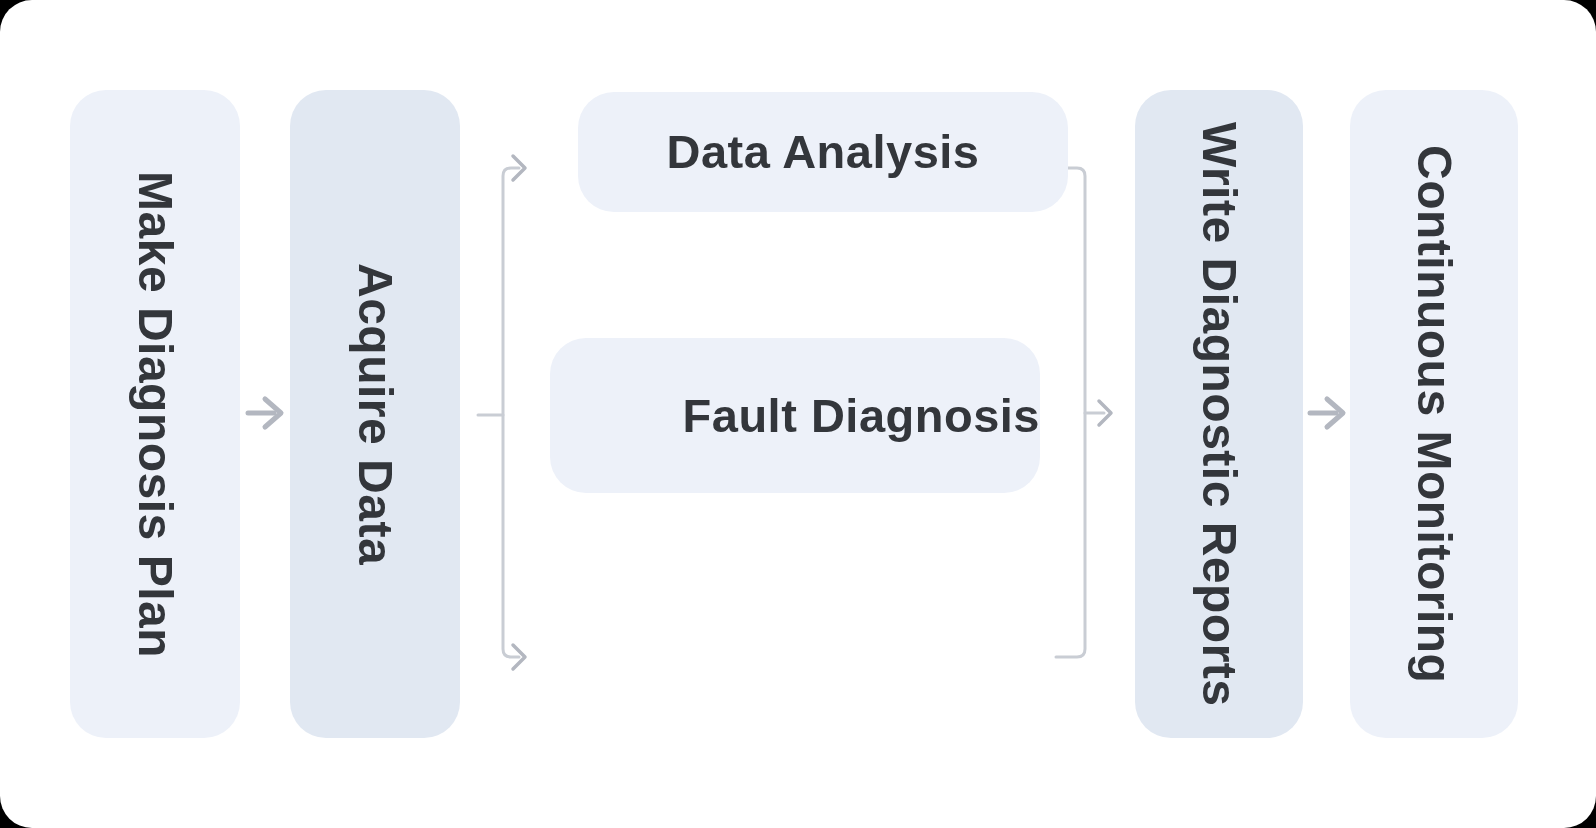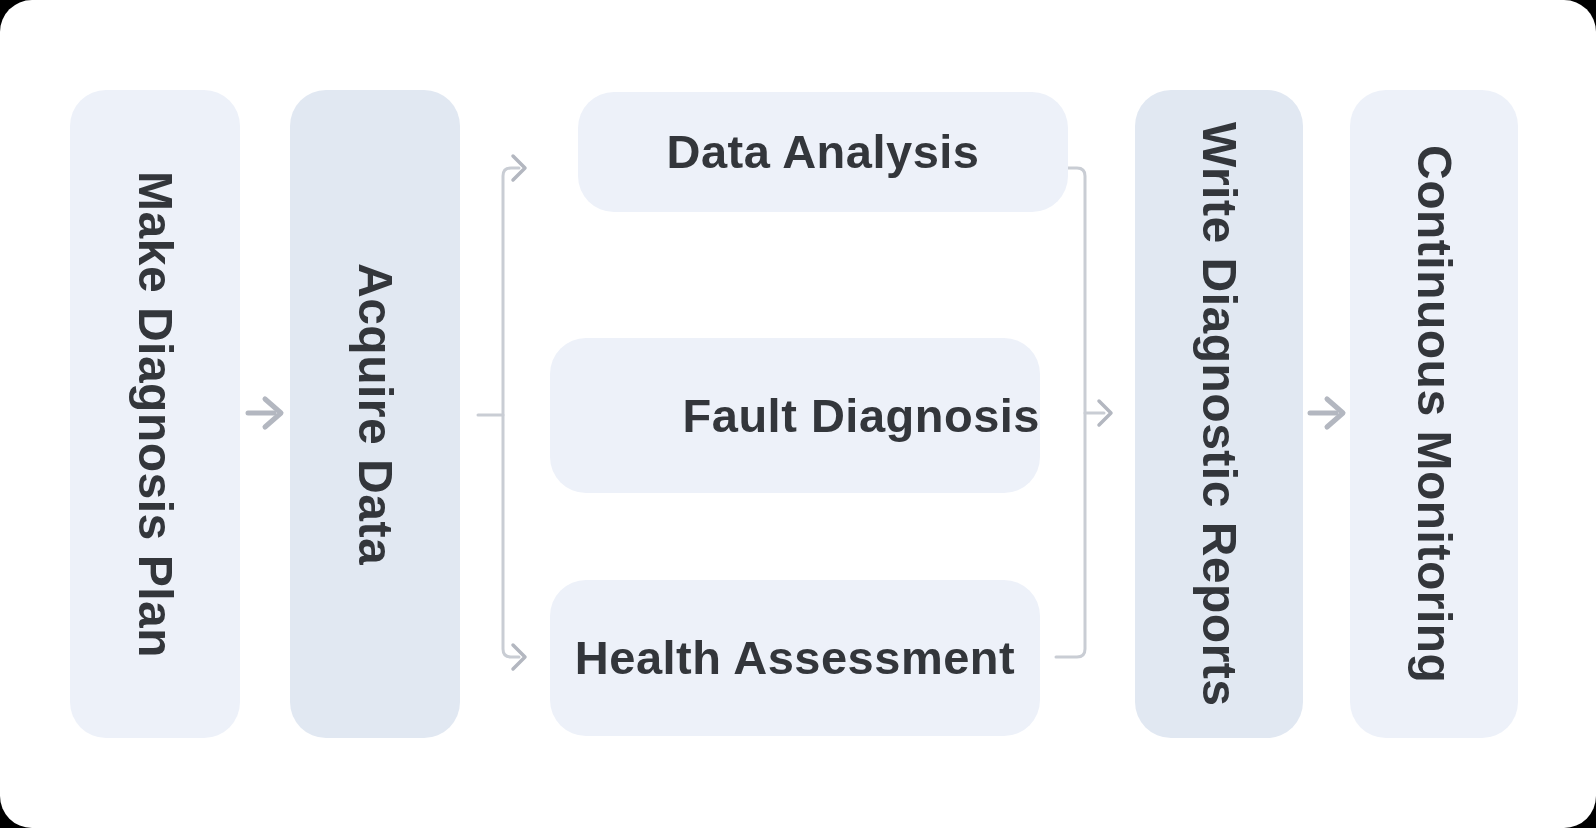--- a/index.html
+++ b/index.html
@@ -126,23 +126,20 @@
     </div>
 
     <div class="node wide light" style="left:550px; top:92px; width:490px; height:120px;margin-left:28px;">
       <span class="node-label">Data Analysis</span>
     </div>
 
     <div class="node wide light" style="left:550px; top:338px; width:490px; height:155px;justify-content:flex-end;">
       <span class="node-label">Fault Diagnosis</span>
     </div>
 
-    <div class="node wide light" style="left:550px; top:580px; width:490px; height:156px;">
-      <span class="node-label">Health Assessment</span>
-    </div>
 
     <div class="node tall dark" style="left:1135px; top:90px; width:168px; height:648px;">
       <span class="node-label">Write Diagnostic Reports</span>
     </div>
 
     <div class="node tall light" style="left:1350px; top:90px; width:168px; height:648px;">
       <span class="node-label">Continuous Monitoring</span>
     </div>
 
   </div>

